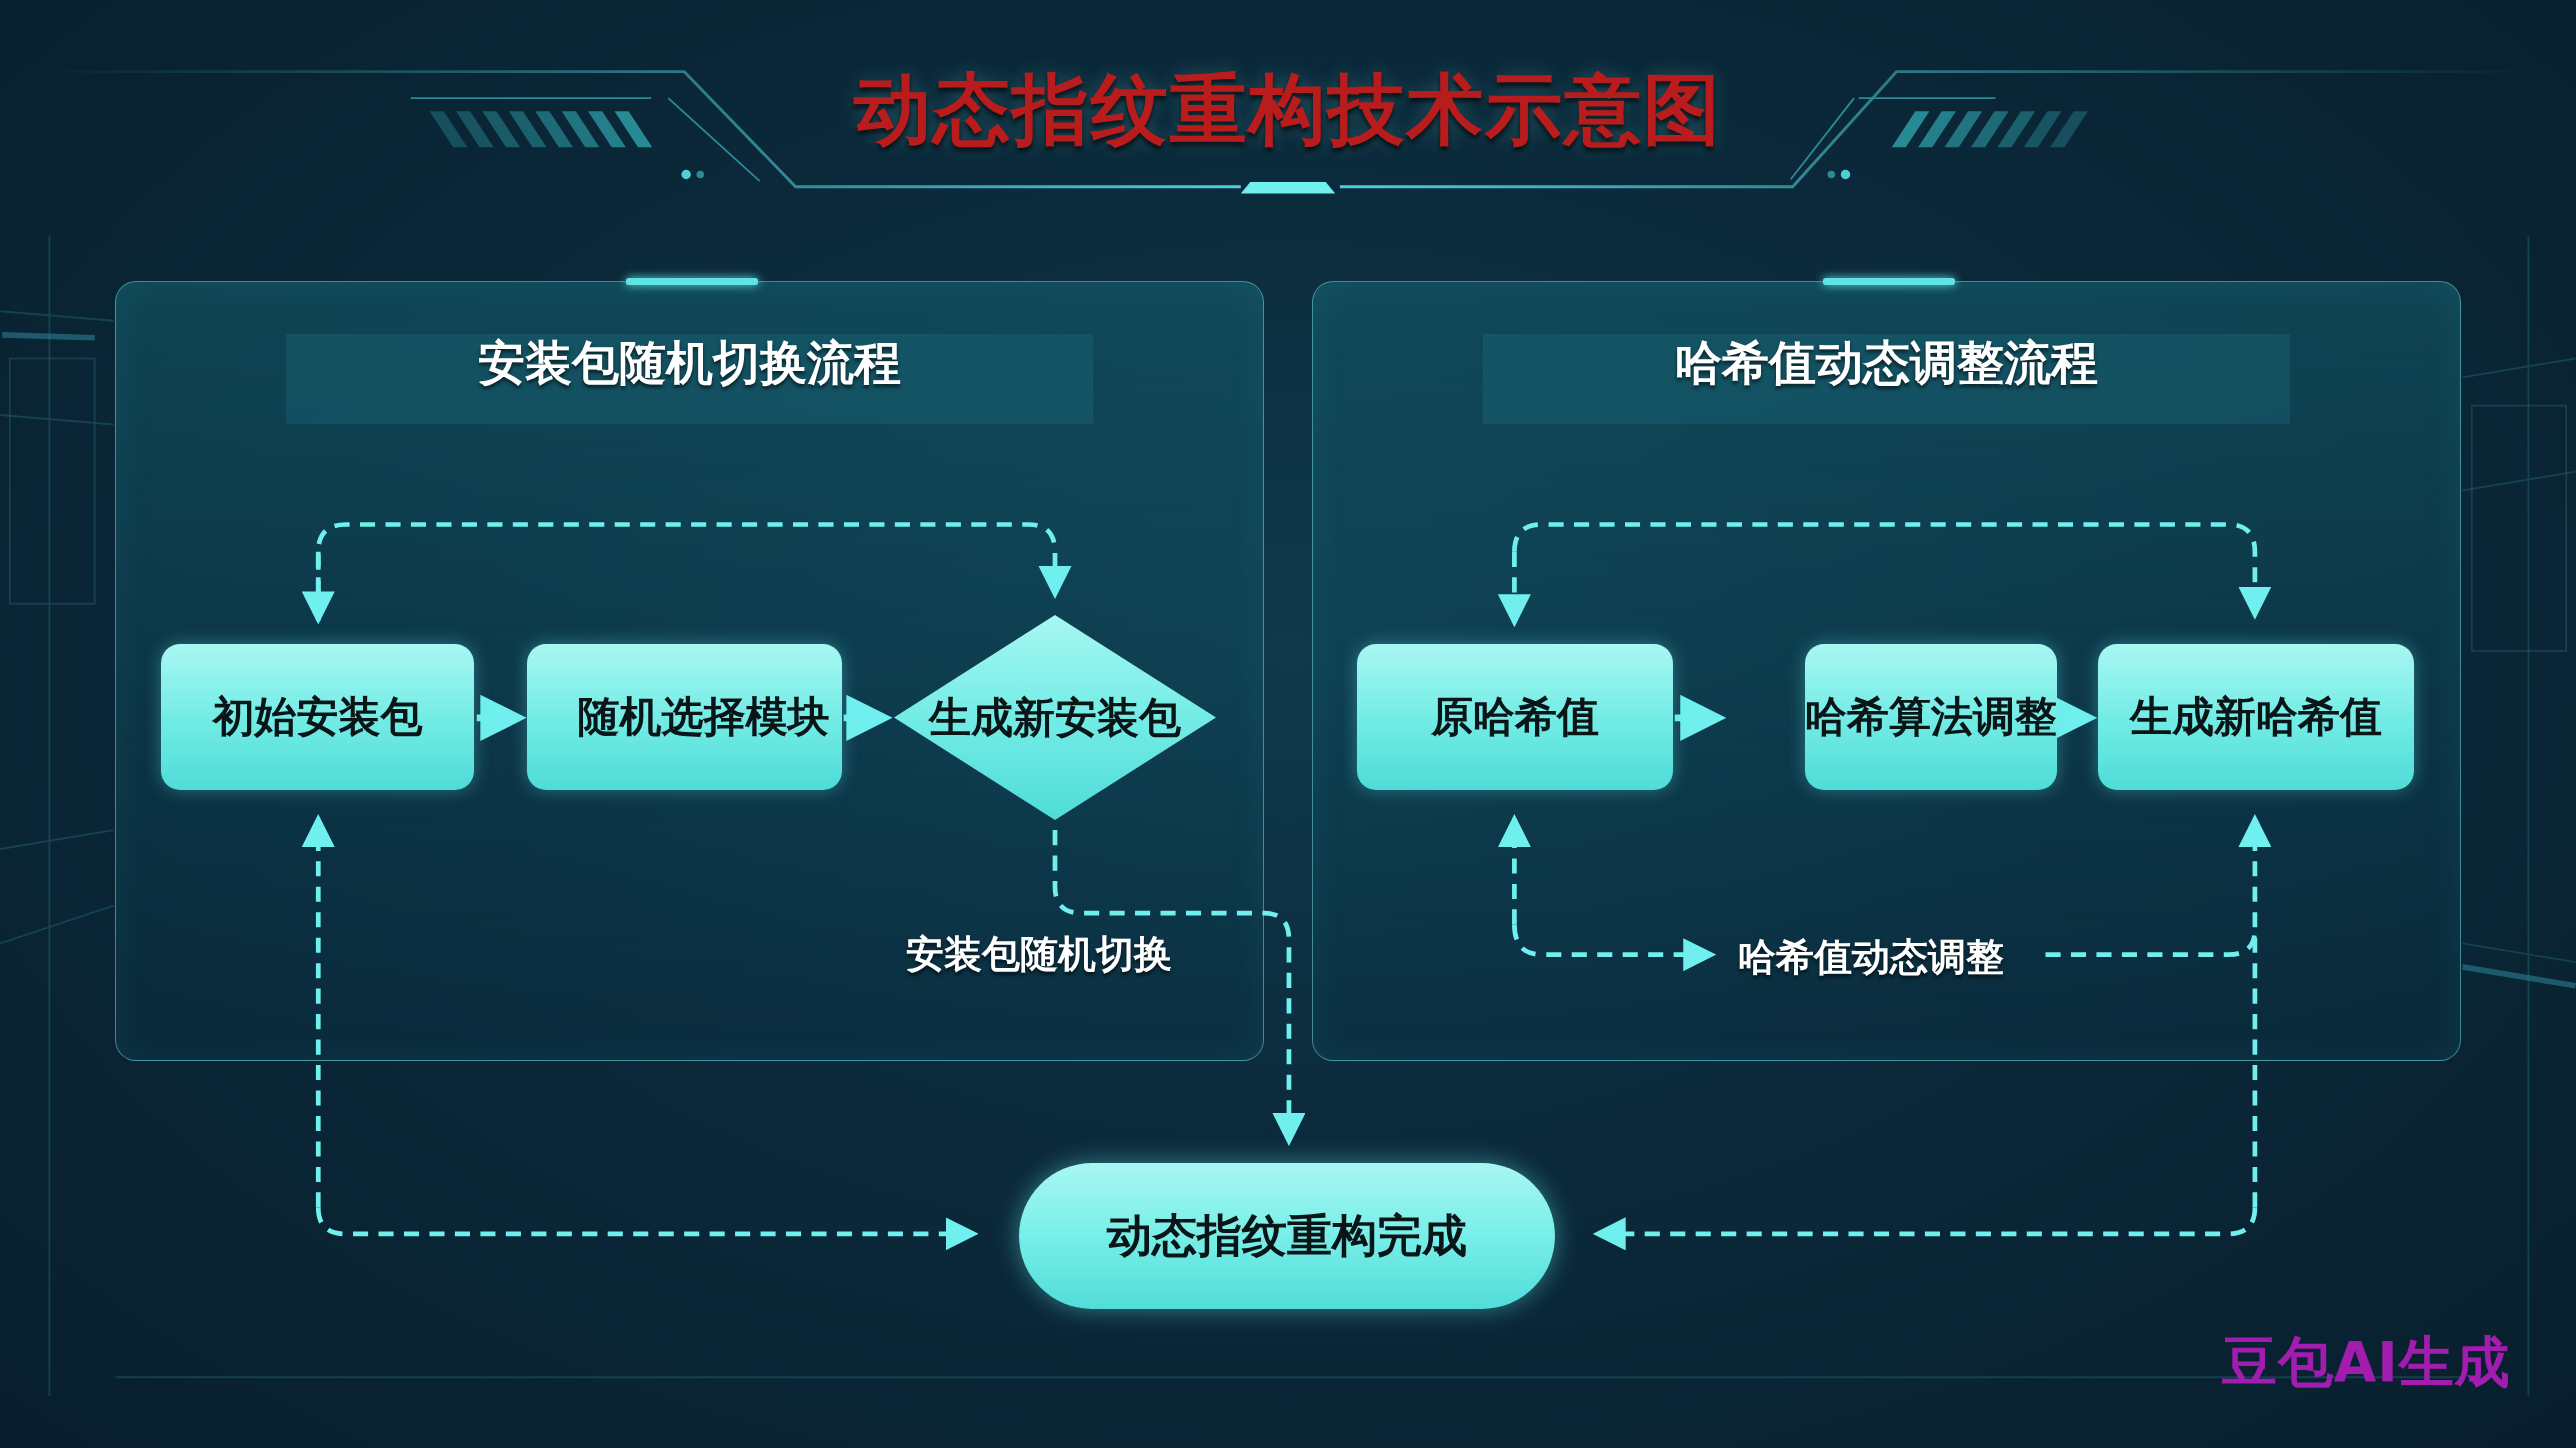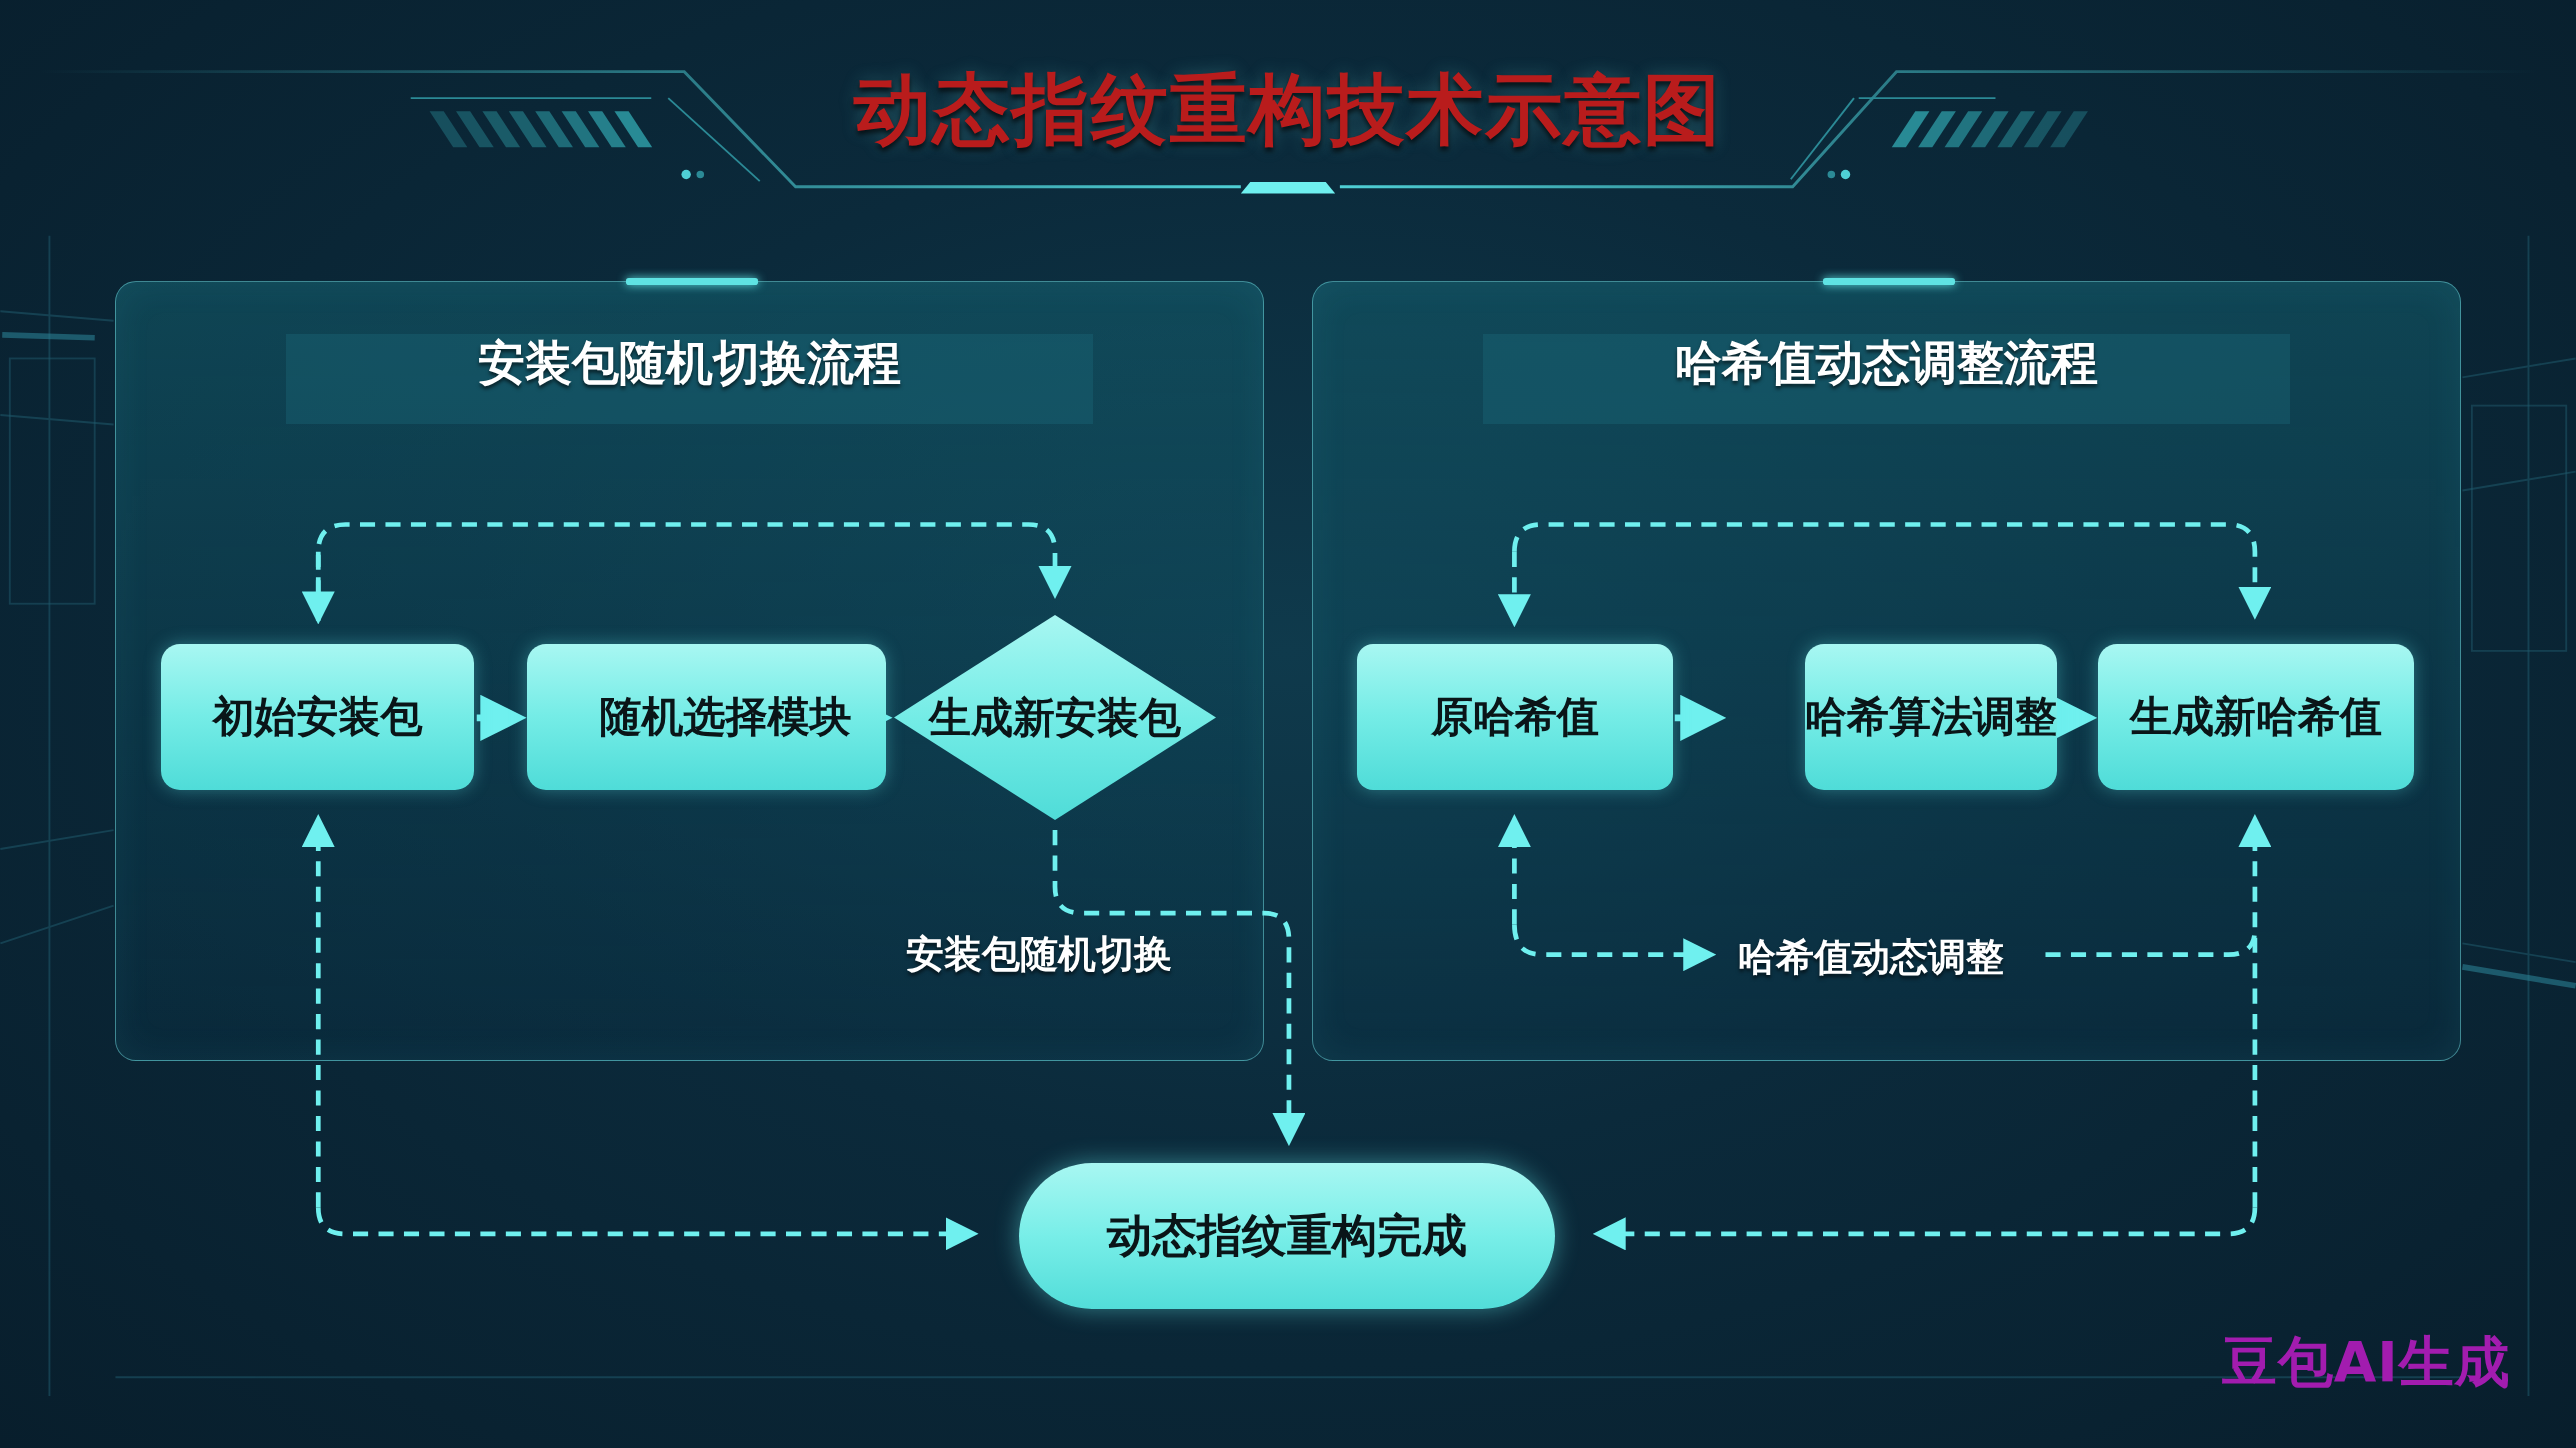--- a/index.html
+++ b/index.html
@@ -186,39 +186,39 @@
     <line x1="505" y1="761" x2="548" y2="761" marker-end="url(#arrow)"></line>
     <line x1="894" y1="761" x2="936" y2="761" marker-end="url(#arrow)"></line>
     <line x1="1775" y1="761" x2="1820" y2="761" marker-end="url(#arrow)"></line>
     <line x1="2167" y1="761" x2="2213" y2="761" marker-end="url(#arrow)"></line>
   </g>
 </svg>
 
 <div class="node" style="left:161px;width:313px;">
   <span>初始安装包</span>
 </div>
-<div class="node" style="left:527px;width:359px;padding-left:38px;">
+<div class="node" style="left:527px;width:315px;padding-left:38px;">
   <span>随机选择模块</span>
 </div>
 <div class="diamond-wrap">
   <svg width="326" height="209" viewBox="0 0 346 222">
     <defs>
       <linearGradient id="dg" x1="0" y1="0" x2="0" y2="1">
         <stop offset="0" stop-color="#a8f7f2"></stop>
           <stop offset="0.5" stop-color="#74ece6"></stop>
           <stop offset="1" stop-color="#4fdcd8"></stop>
       </linearGradient>
     </defs>
     <polygon points="173,2 344,111 173,220 2,111" fill="url(#dg)"></polygon>
   </svg>
   <div class="diamond-label">生成新安装包</div>
 </div>
 <div class="flow-label" style="left:906px;top:929px;">安装包随机切换</div>
 
-<div class="node" style="left:1357px;width:316px;border-radius:16px;">
+<div class="node" style="left:1357px;width:316px;">
   <span>原哈希值</span>
 </div>
 <div class="node" style="left:1805px;width:252px;">
   <span>哈希算法调整</span>
 </div>
 <div class="node" style="left:2098px;width:316px;">
   <span>生成新哈希值</span>
 </div>
 <div class="flow-label" style="left:1738px;top:932px;">哈希值动态调整</div>
 

